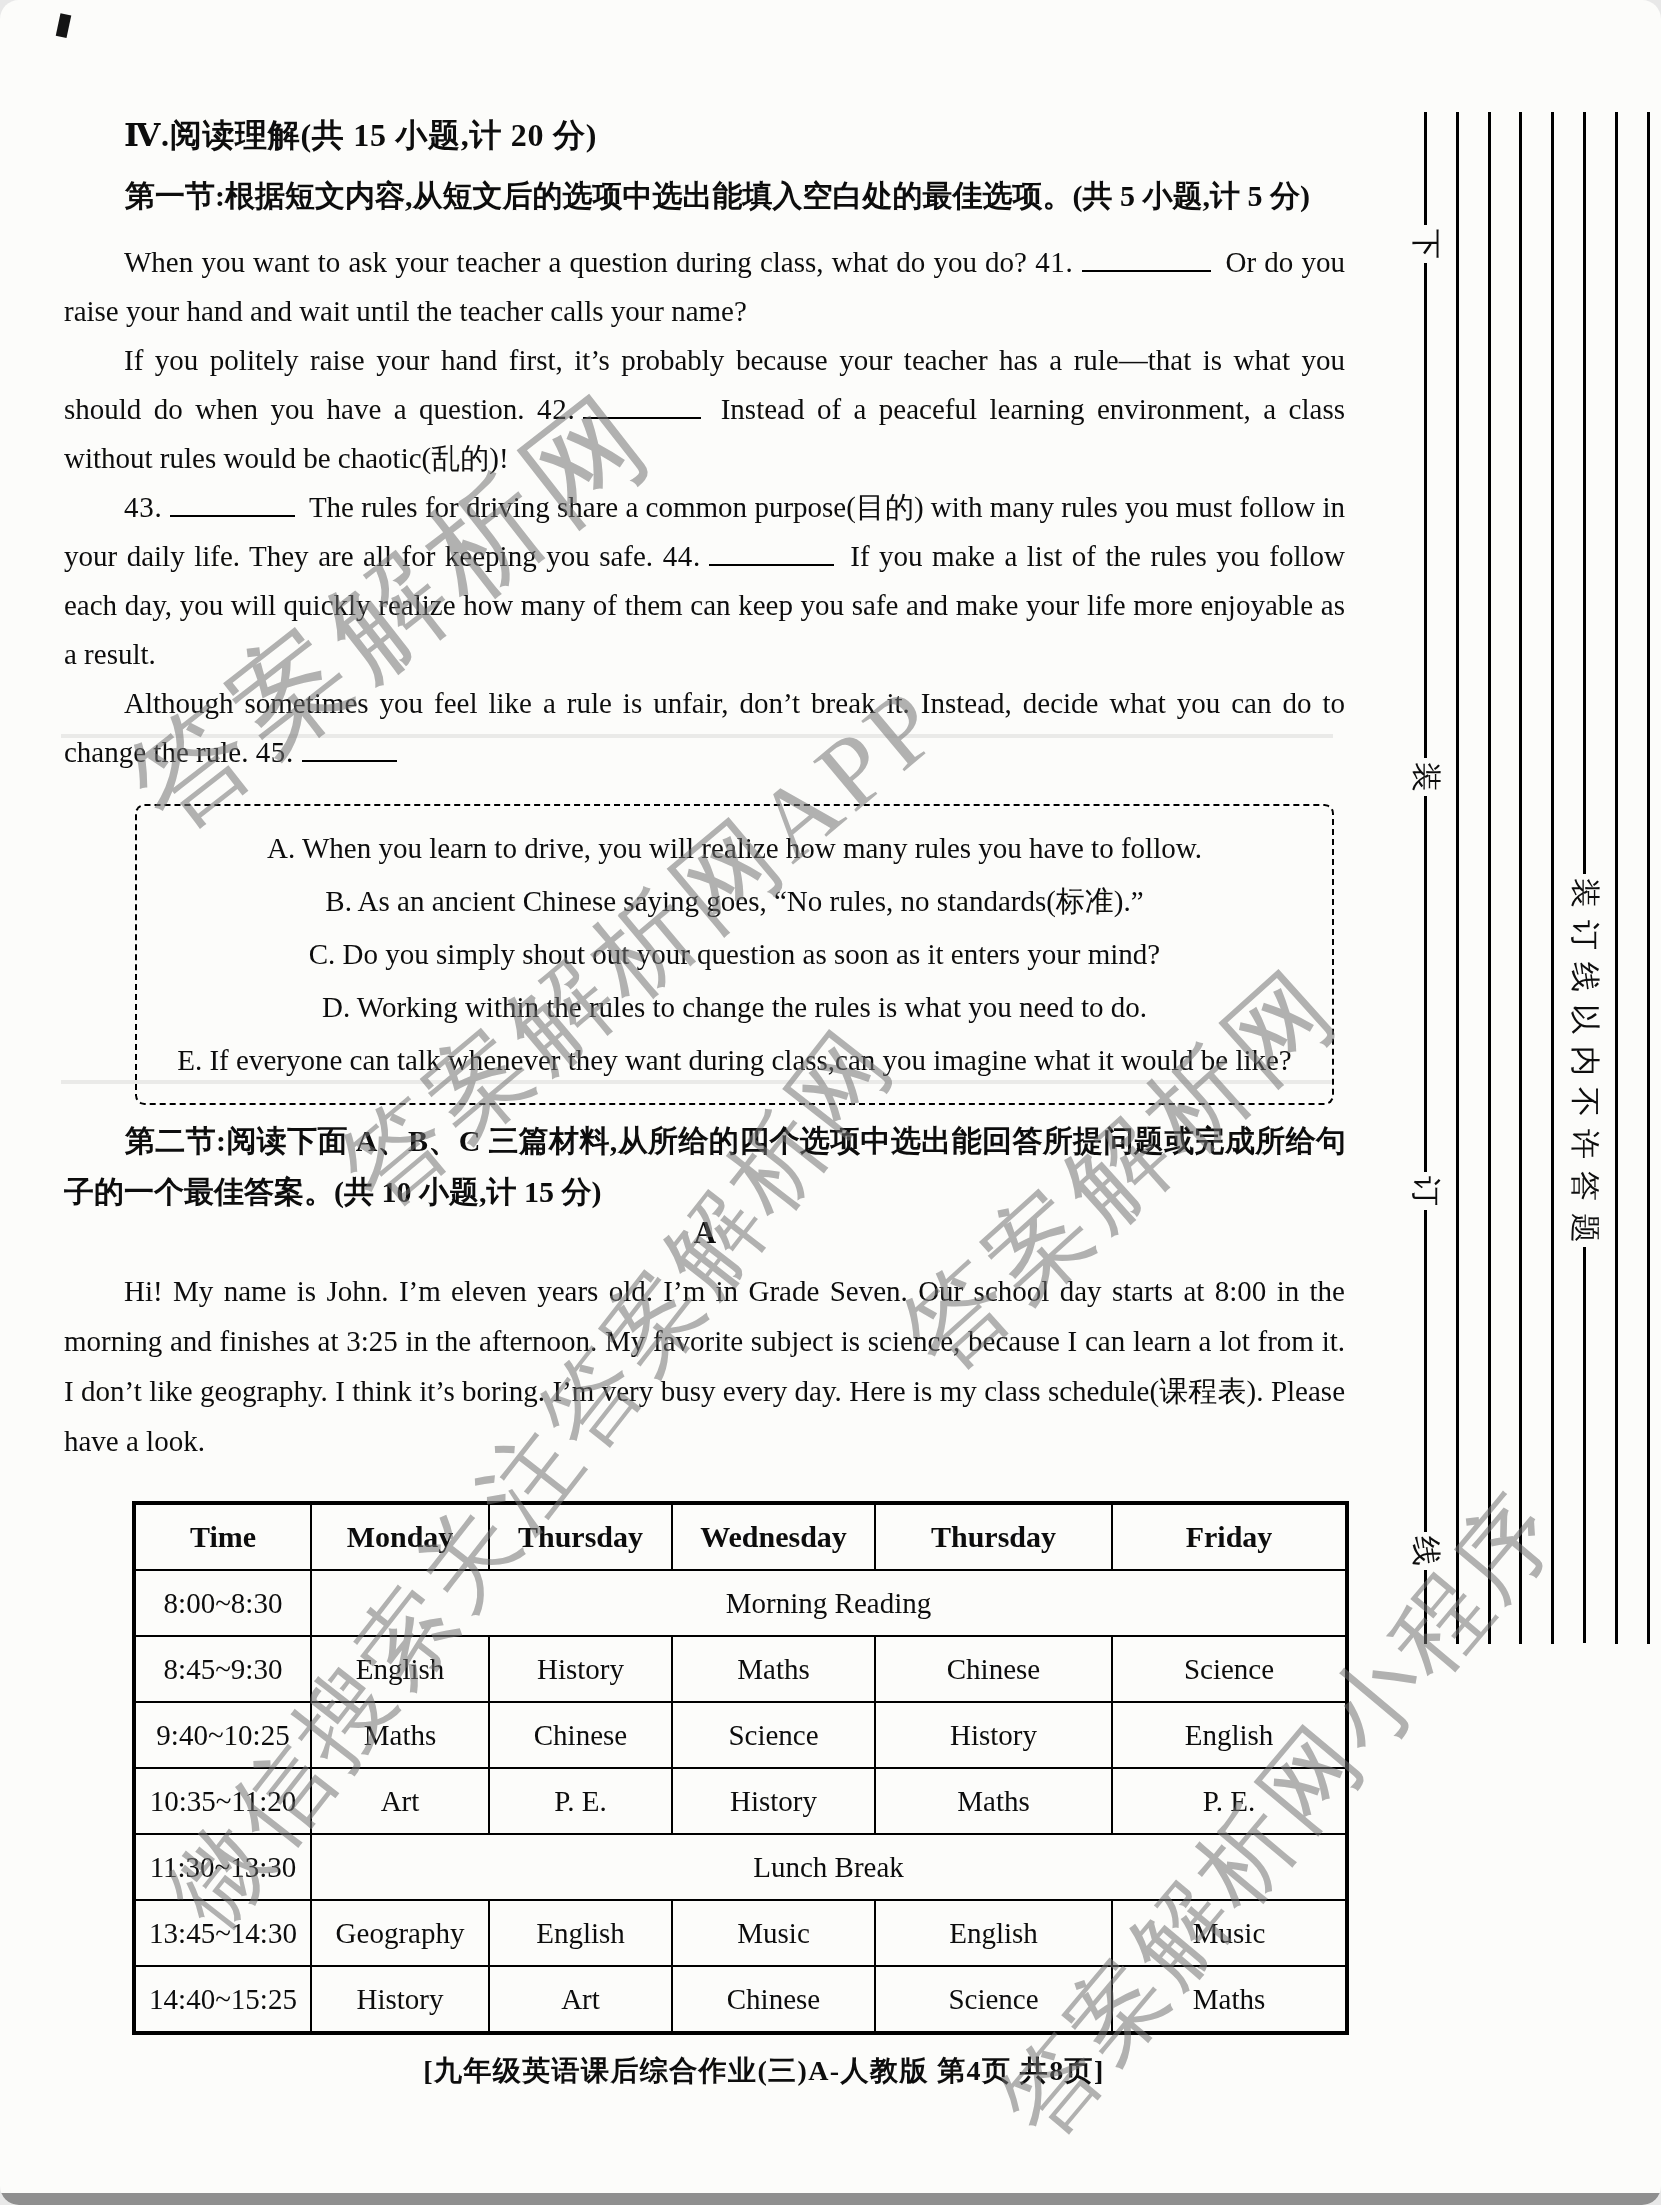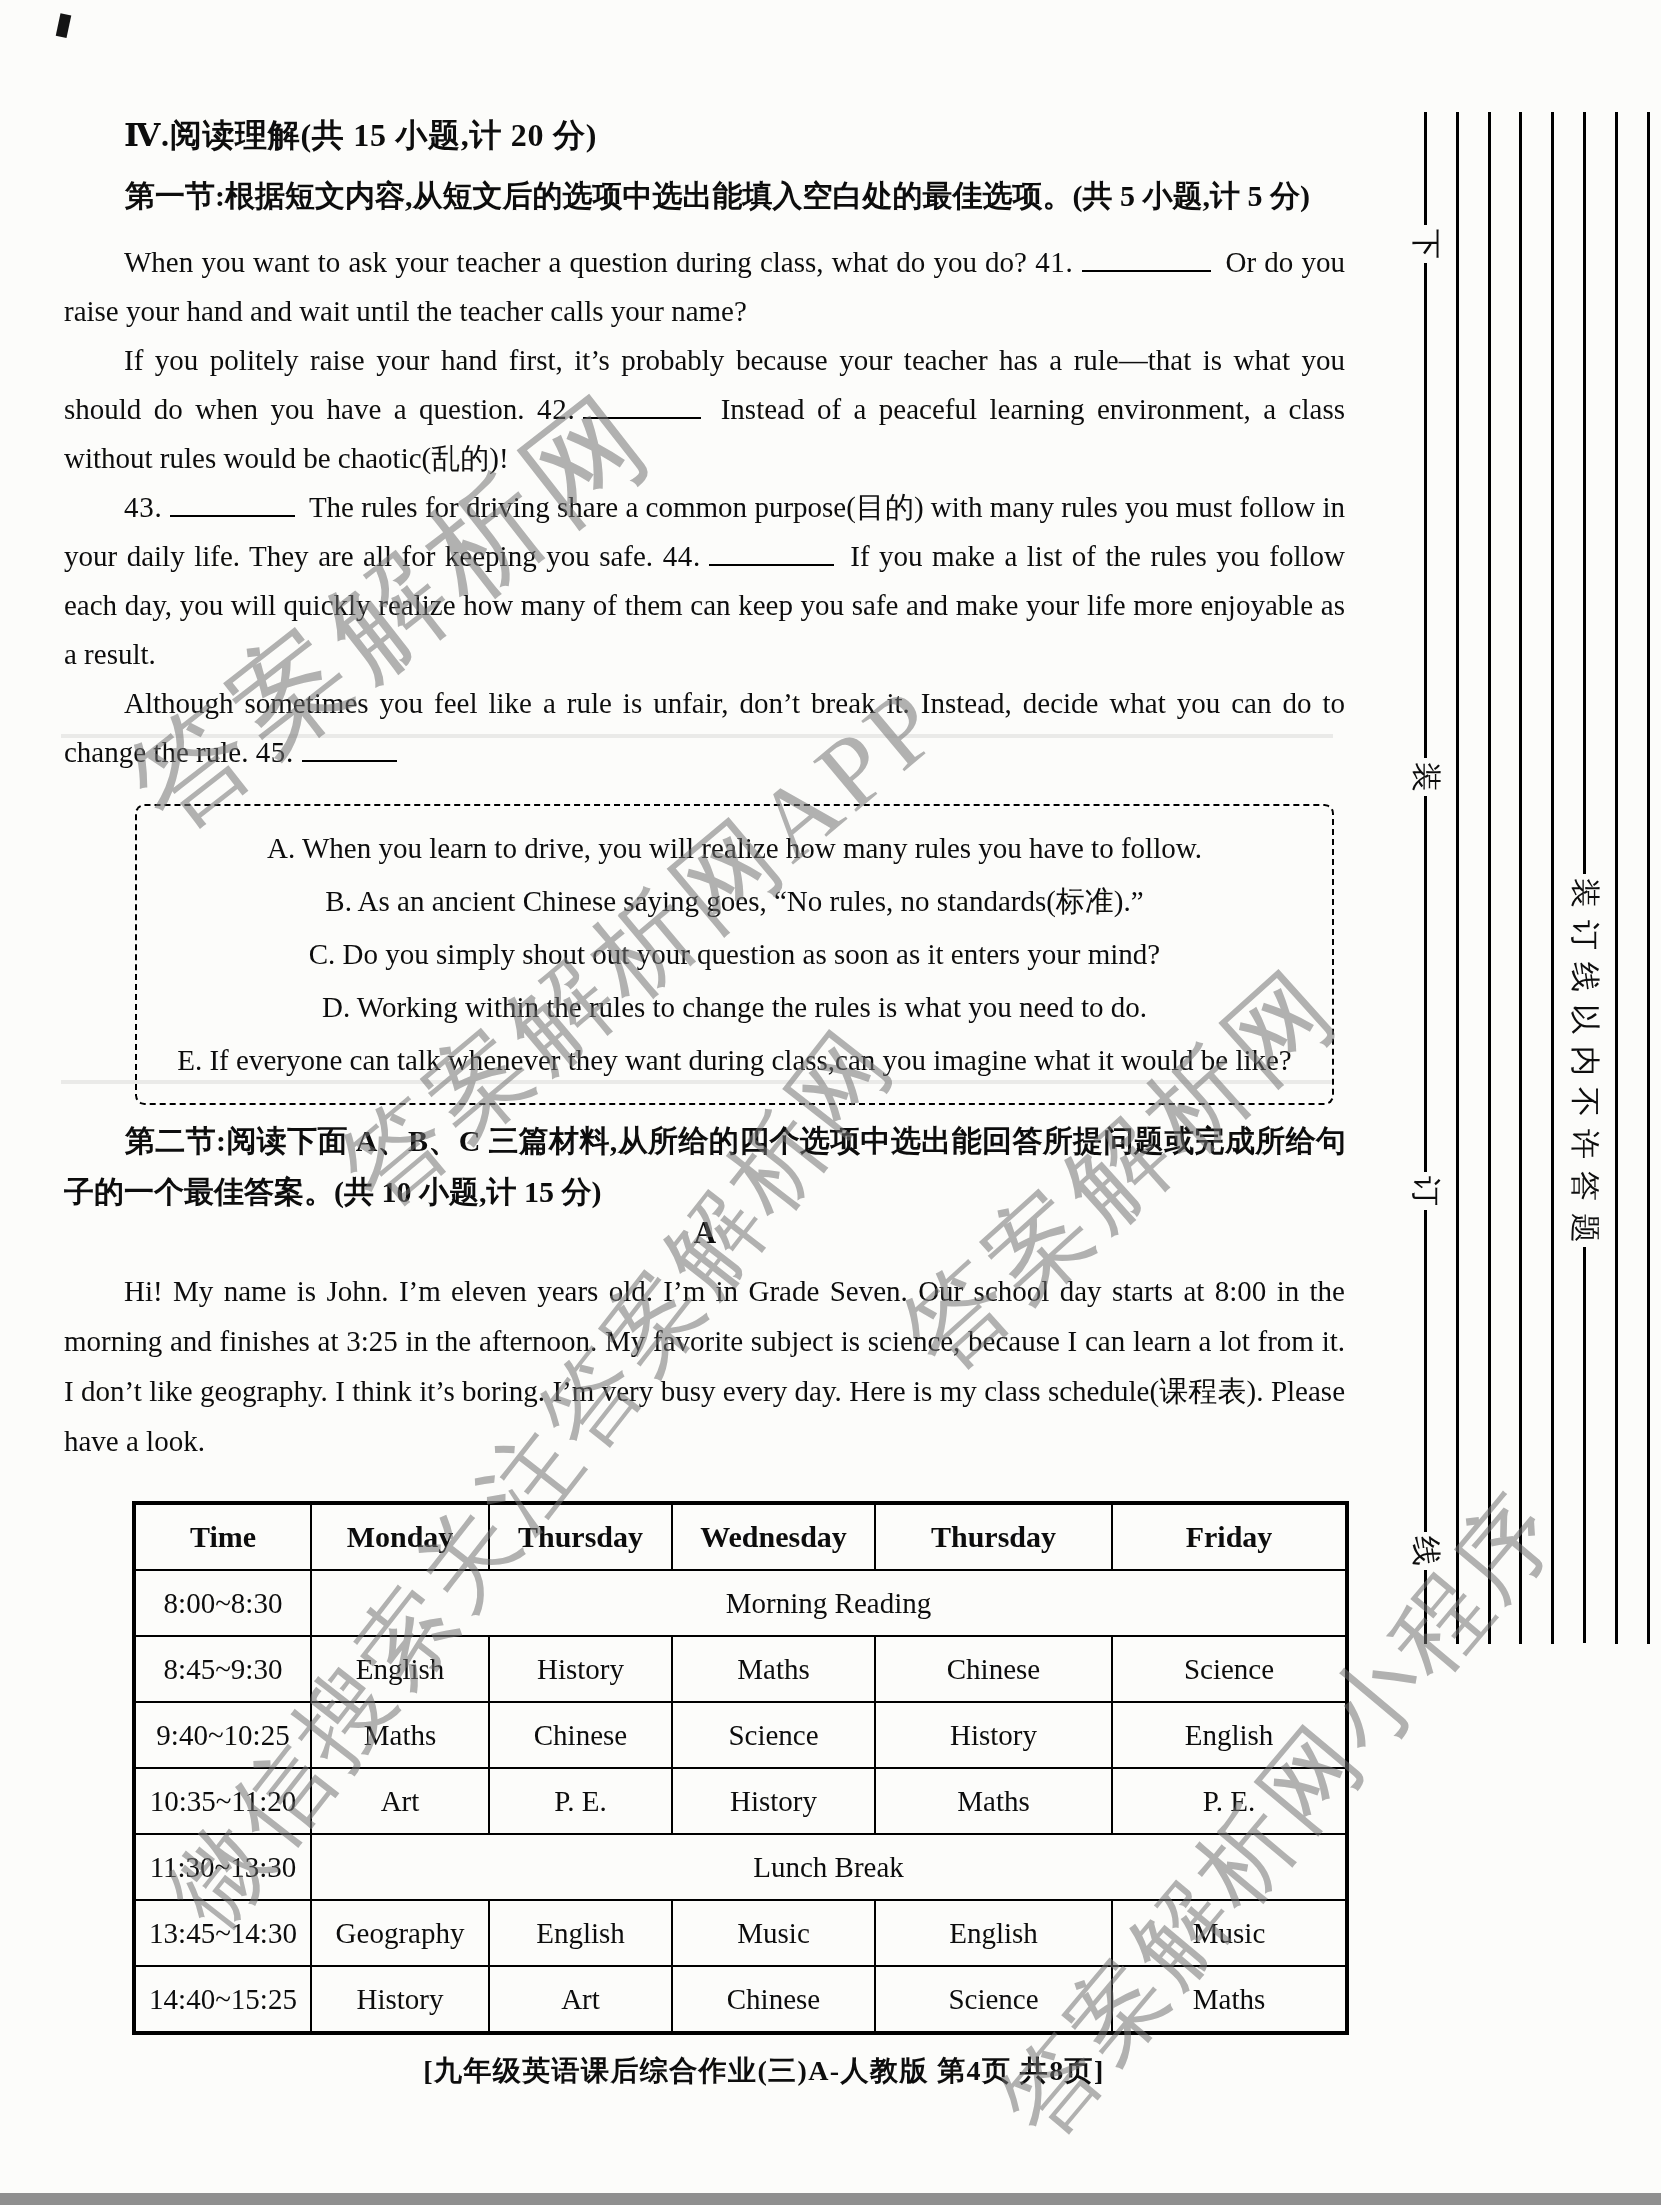--- a/index.html
+++ b/index.html
@@ -1,18 +1,18 @@
 <!DOCTYPE html>
 <html style="font-size:10.8px"><head>
 <meta charset="utf-8">
 <style>
   html,body{margin:0;padding:0;background:#e8e8e8;}
   #page{
     position:relative;width:1661px;height:2205px;background:#fcfcfa;
-    font-family:"Liberation Serif","DejaVu Serif",serif;color:#0d0d0d;overflow:hidden;
+    font-family:"Liberation Serif","DejaVu Serif",serif;color:#0d0d0d;overflow:hidden;border-radius:19px;
   }
   
   #heading{position:absolute;left:124px;top:114px;font-size:32px;font-weight:bold;letter-spacing:0.7px;}
   #part1-intro{position:absolute;left:64px;top:176px;width:1282px;font-size:30px;font-weight:bold;text-indent:61px;}
   #paragraphs{position:absolute;left:64px;top:238px;width:1281px;font-size:29px;line-height:49px;text-align:justify;}
   .para{text-indent:60px;}
   .blank{white-space:nowrap;}
   .bnum{letter-spacing:0.7px;}
   .bline{display:inline-block;height:17.6px;border-bottom:2.7px solid #000;margin:0 6.8px 0 8px;}
   #options-box{

